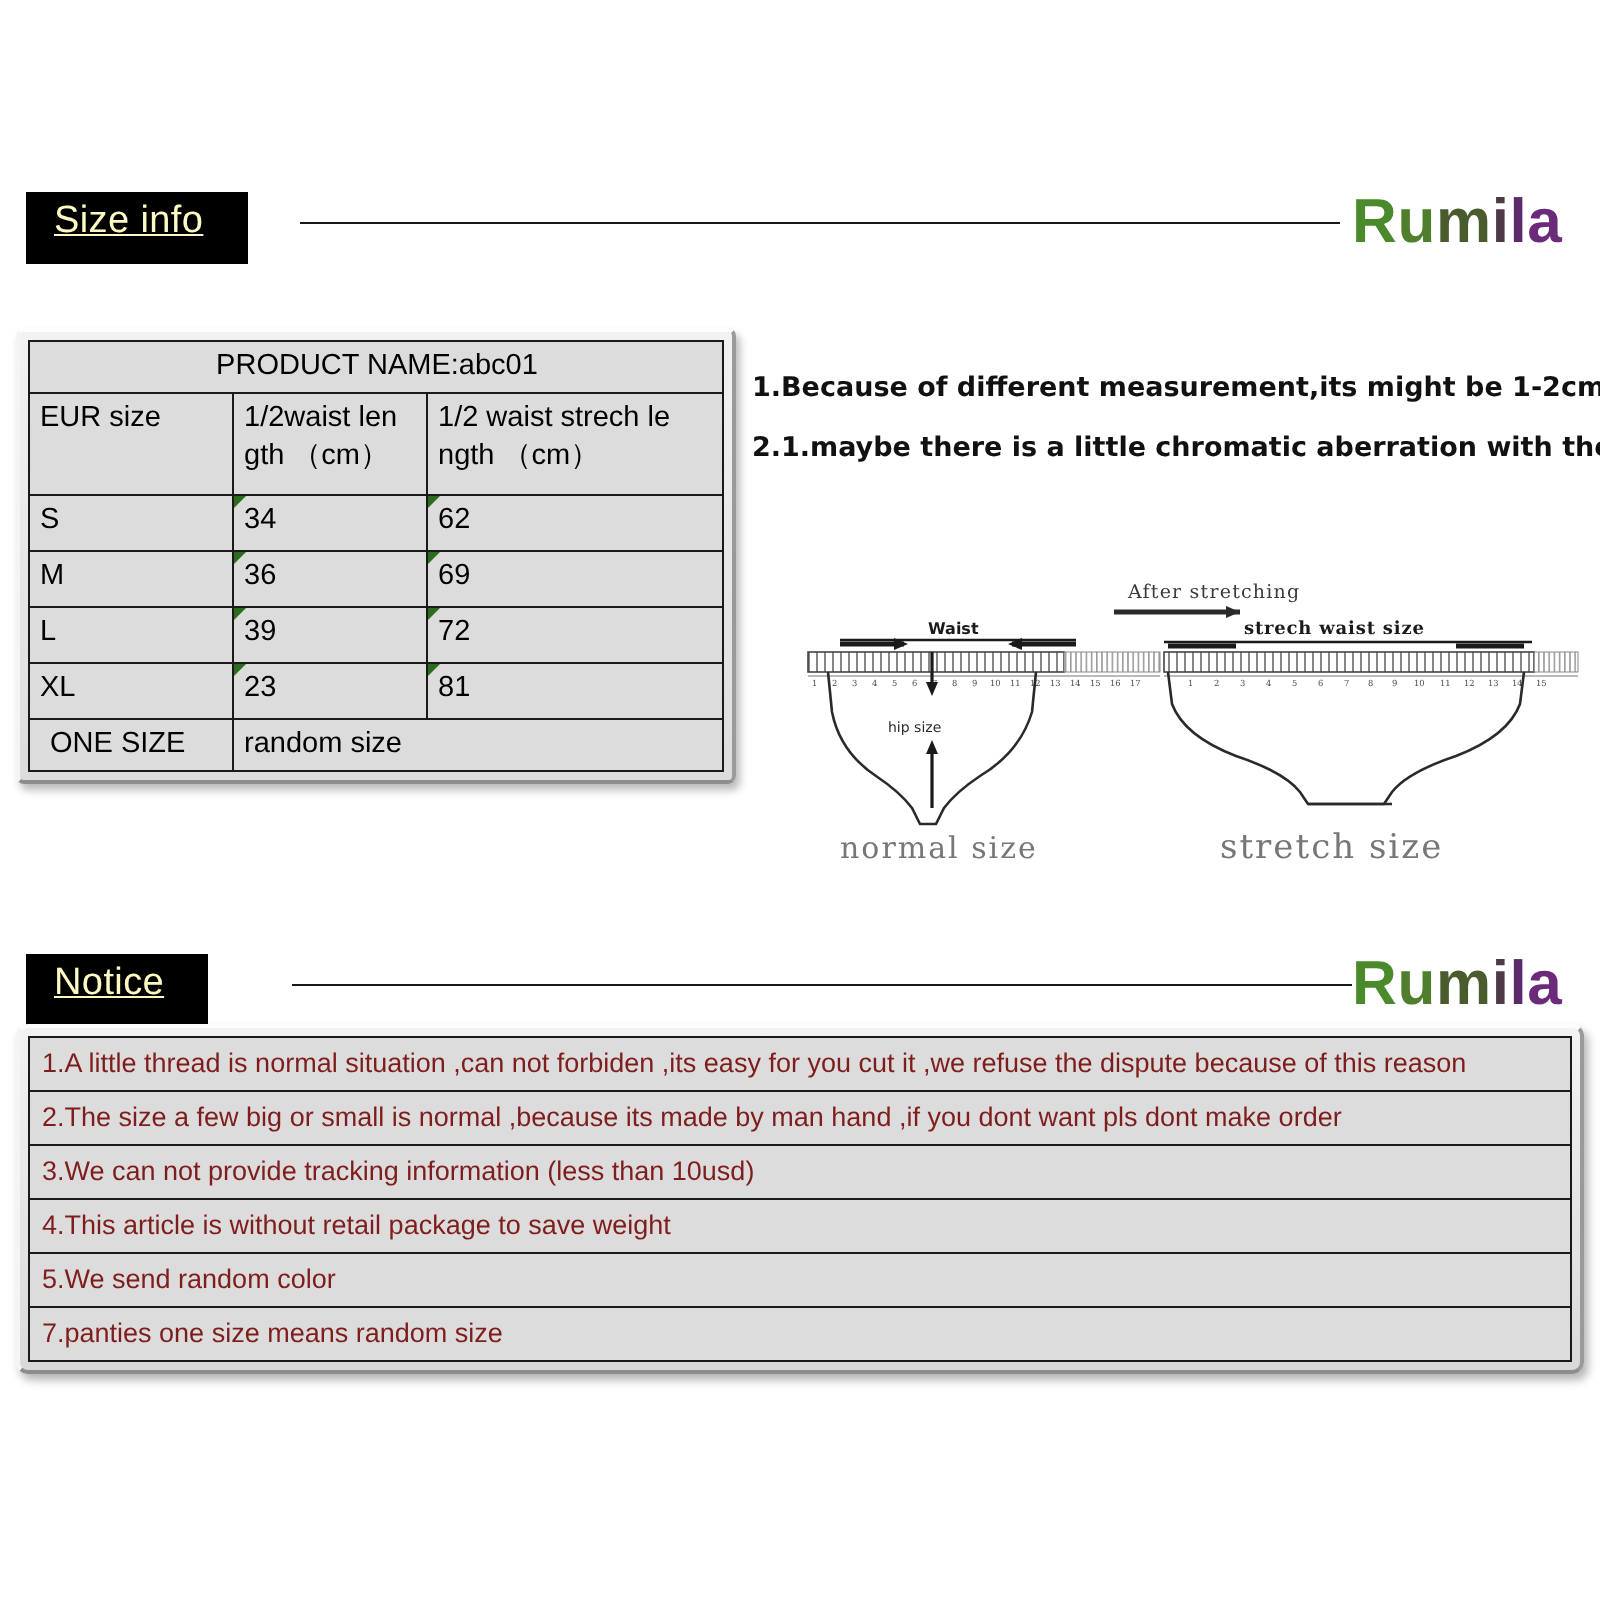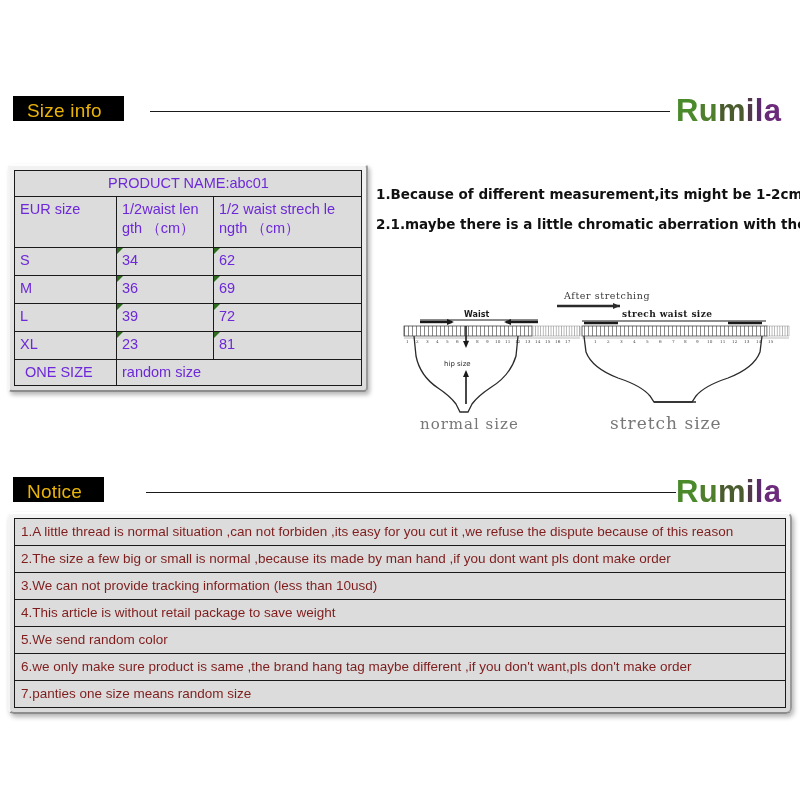--- a/index.html
+++ b/index.html
@@ -19,28 +19,29 @@
   .section-head {
     position: absolute;
     left: 0;
     width: 800px;
     height: 30px;
   }
   .head-badge {
     position: absolute;
     left: 13px;
     top: 0;
-    height: 25px;
+    height: 36px;
     background: #000000;
-    color: #eab308;
+    color: #fef9c3;
     font-size: 19px;
     line-height: 30px;
     padding: 0 22px 0 14px;
     white-space: nowrap;
     letter-spacing: 0.2px;
+    text-decoration: underline;
   }
   .head-rule {
     position: absolute;
     top: 15px;
     height: 1px;
     background: #1a1a1a;
   }
   .brand {
     position: absolute;
     top: 0;
@@ -74,21 +75,21 @@
     box-sizing: border-box;
   }
   table.size-table {
     border-collapse: collapse;
     width: 100%;
     table-layout: fixed;
   }
   table.size-table td {
     border: 1px solid #1a1a1a;
     font-size: 14.5px;
-    color: #6d28d9;
+    color: #000000;
     padding: 3px 4px 3px 5px;
     vertical-align: top;
     background: #dcdcdc;
     position: relative;
     line-height: 1.32;
   }
   td.sz-title {
     background: #b3b3b3;
     text-align: center;
     font-size: 15.5px;
@@ -345,20 +346,17 @@
     <tr>
       <td>3.We can not provide tracking information (less than 10usd)</td>
     </tr>
     <tr>
       <td>4.This article is without retail package to save weight</td>
     </tr>
     <tr>
       <td>5.We send random color</td>
     </tr>
     <tr>
-      <td>6.we only make sure product is same ,the brand hang tag maybe different ,if you don't want,pls don't make order</td>
-    </tr>
-    <tr>
       <td>7.panties one size means random size</td>
     </tr>
   </tbody>
     </table>
 </div>
 
 </body></html>

